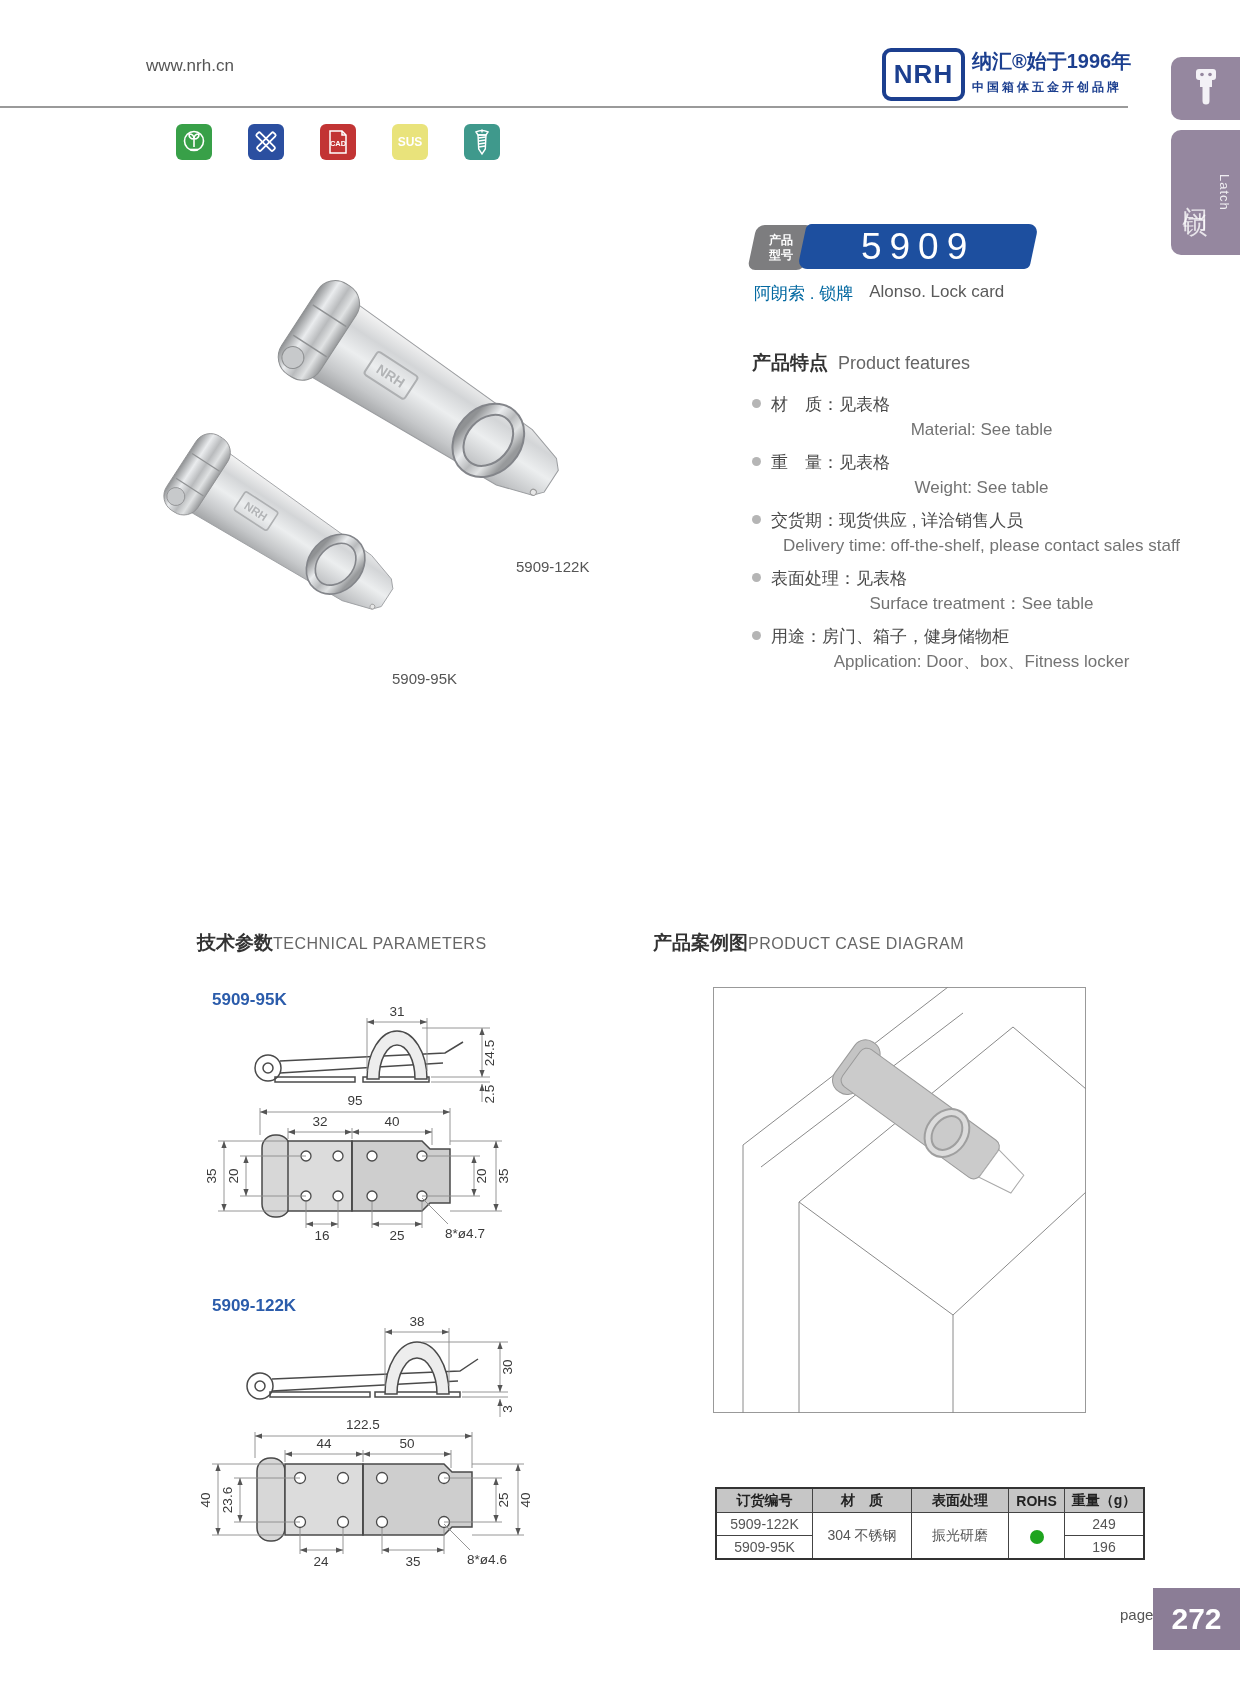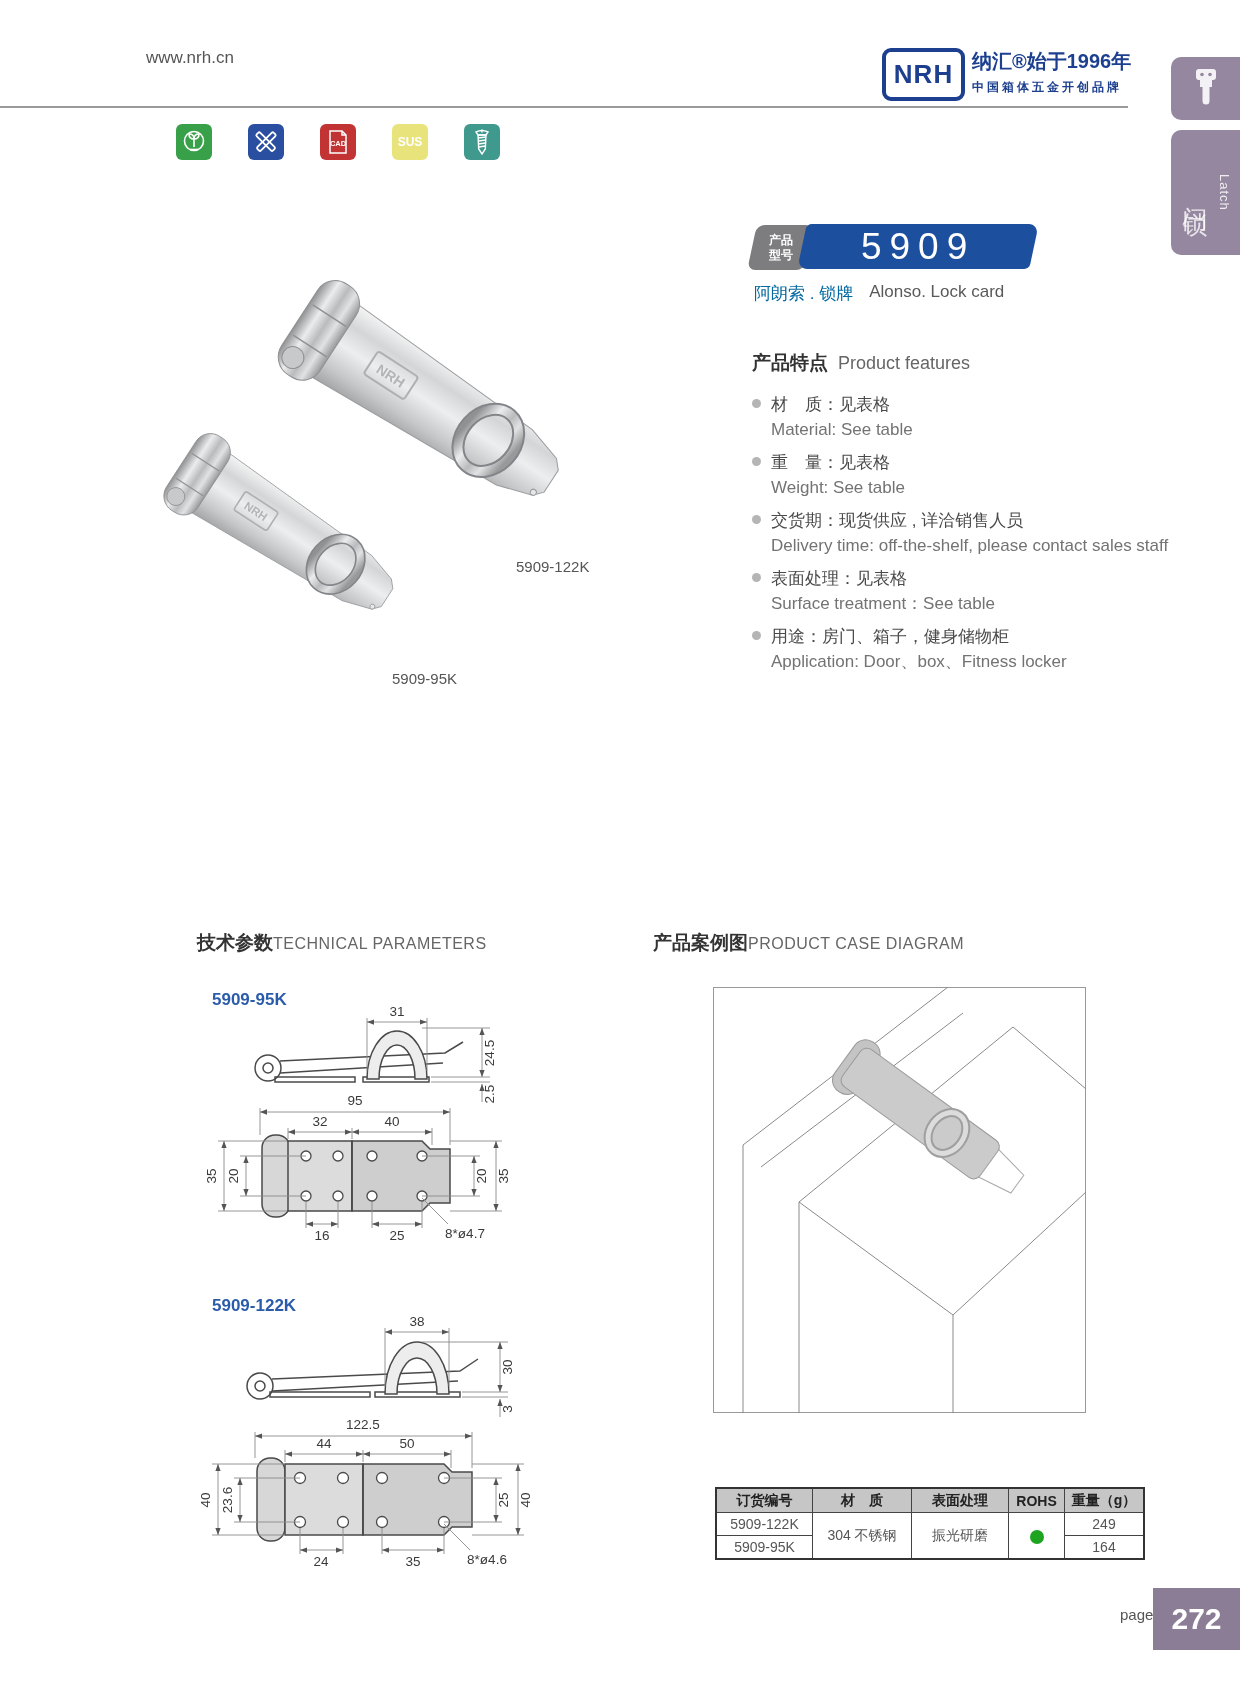--- a/index.html
+++ b/index.html
@@ -1,21 +1,21 @@
 <!DOCTYPE html>
 <html><head>
 <meta charset="utf-8">
 <style>
   html,body{margin:0;padding:0;}
   body{width:1240px;height:1683px;position:relative;background:#fff;
        font-family:"Liberation Sans","DejaVu Sans",sans-serif;color:#4a4a4a;overflow:hidden;}
   .abs{position:absolute;}
   svg text{font-family:"Liberation Sans","DejaVu Sans",sans-serif;}
   
-  .site{left:146px;top:48px;font-size:17px;color:#555;}
+  .site{left:146px;top:56px;font-size:17px;color:#555;}
   .topline{left:0;top:106px;width:1128px;height:2px;background:#9a9a9a;}
   .logo-box{left:882px;top:48px;width:75px;height:45px;border:4px solid #1c3f8f;border-radius:9px;
             display:flex;align-items:center;justify-content:center;font-weight:bold;font-size:26px;color:#1c3f8f;letter-spacing:1px;}
   .brand{left:972px;top:48px;width:170px;color:#1c3f8f;}
   .brand .l1{font-size:20px;font-weight:bold;white-space:nowrap;}
   .brand .l2{font-size:12px;font-weight:bold;letter-spacing:3px;margin-top:4px;white-space:nowrap;}
   
   .icons{left:146px;top:124px;display:flex;gap:6px;}
   .cicon{width:36px;height:36px;border-radius:6px;display:flex;align-items:center;justify-content:center;
          color:#fff;font-weight:bold;font-size:11px;margin-left:30px;}
@@ -34,21 +34,21 @@
        display:flex;align-items:center;justify-content:center;}
   .banner .in{transform:skewX(12deg);color:#fff;font-size:37px;letter-spacing:8px;}
   .subtitle{left:754px;top:282px;display:flex;gap:16px;font-size:17px;white-space:nowrap;}
   .subtitle .zh{color:#0369a1;} .subtitle .en{color:#5a5a5a;}
   
   .features{left:752px;top:350px;width:440px;}
   .f-title{display:flex;gap:10px;align-items:baseline;}
   .f-title .zh{font-size:19px;font-weight:bold;color:#333;}
   .f-title .en{font-size:18px;color:#666;}
   .f-list{margin-top:16px;}
-  .f-item{margin-bottom:8px;}
+  .f-item{margin-bottom:8px;text-align:center;}
   .f-item .zh{font-size:17px;color:#4a4a4a;line-height:25px;display:flex;align-items:baseline;}
   .f-item .en{font-size:17px;color:#737373;line-height:25px;padding-left:19px;white-space:nowrap;}
   .bullet{width:9px;height:9px;border-radius:50%;background:#b5b5b5;display:inline-block;margin-right:10px;flex:0 0 9px;position:relative;top:-2px;}
   
   .plabel{font-size:15px;color:#555;}
   
   .sec{display:flex;align-items:baseline;white-space:nowrap;}
   .sec .zh{font-size:19px;font-weight:bold;color:#333;}
   .sec .en{font-size:16px;color:#666;letter-spacing:.5px;}
   .dwg-label{font-size:17px;font-weight:bold;color:#2b5cab;}
@@ -437,21 +437,21 @@
   </tr>
   <tr>
     <td>5909-122K</td>
     <td rowspan="2">304 不锈钢</td>
     <td rowspan="2">振光研磨</td>
     <td rowspan="2"><span class="dot"></span></td>
     <td>249</td>
   </tr>
   <tr>
     <td>5909-95K</td>
-    <td>164</td>
+    <td>196</td>
   </tr>
 </tbody>
   </table>
 
 <div class="abs pageword">page</div>
 <div class="abs pagebox">
   <span>272</span>
 </div>
 
 </body></html>

